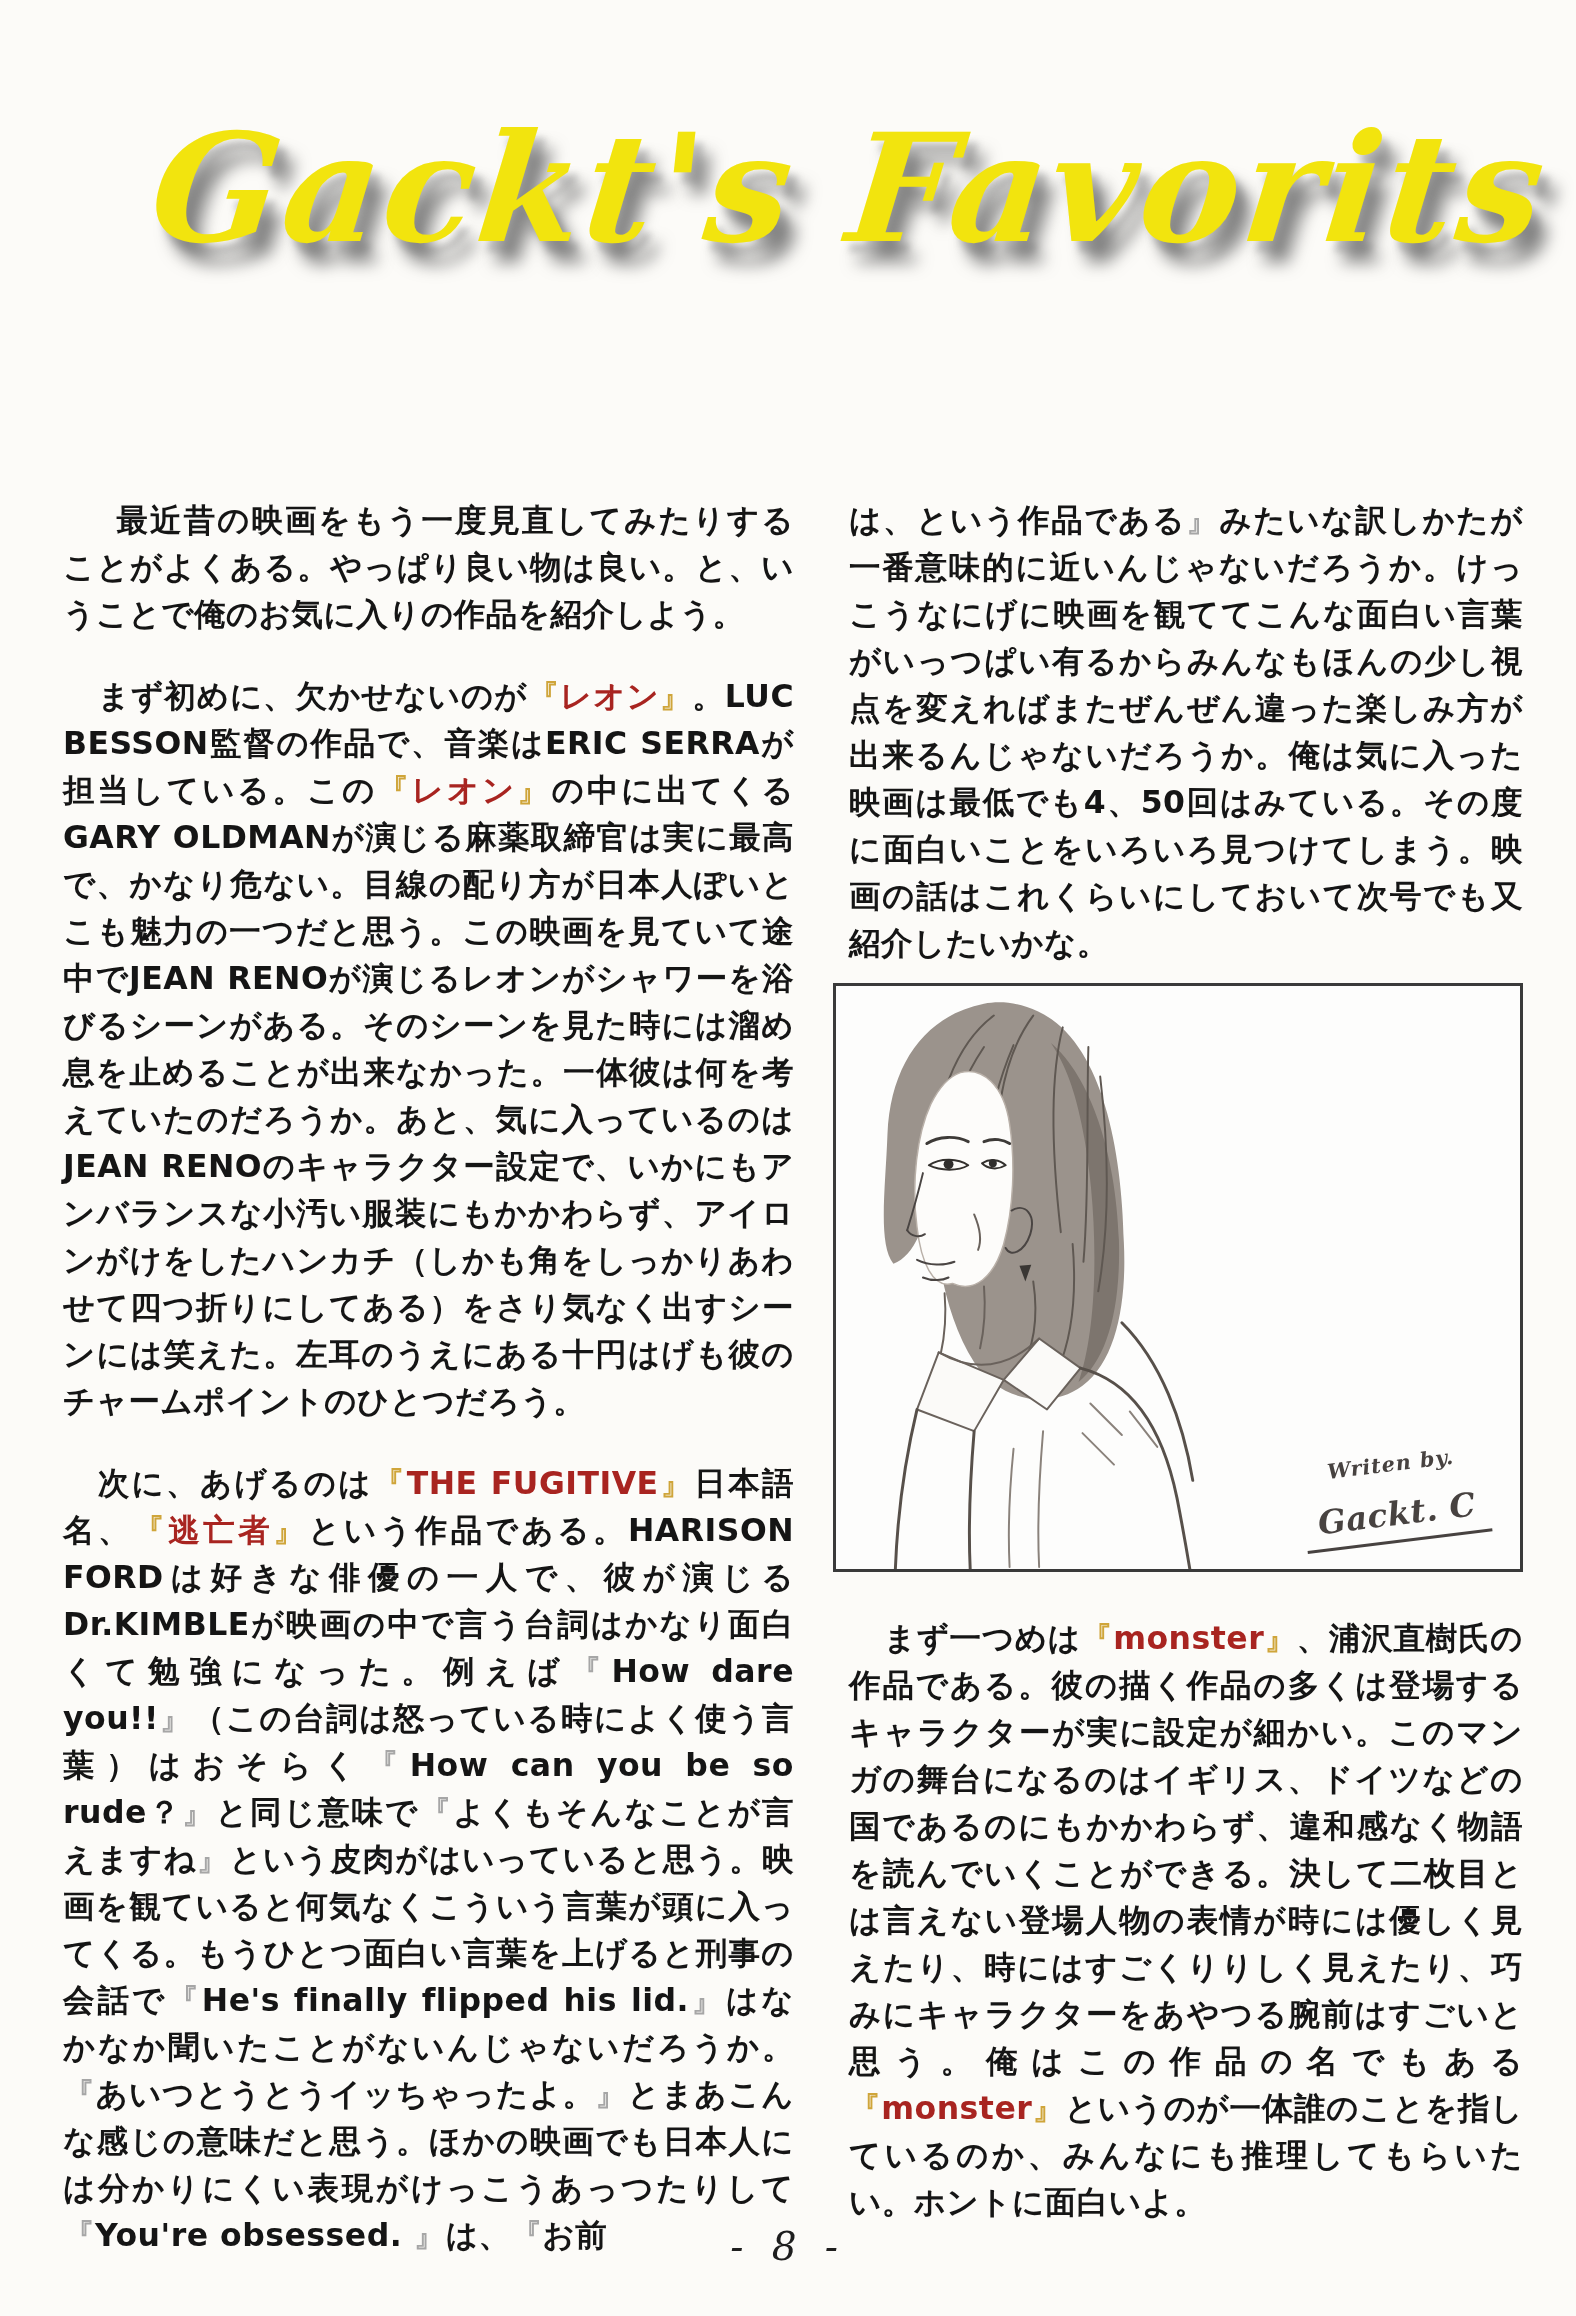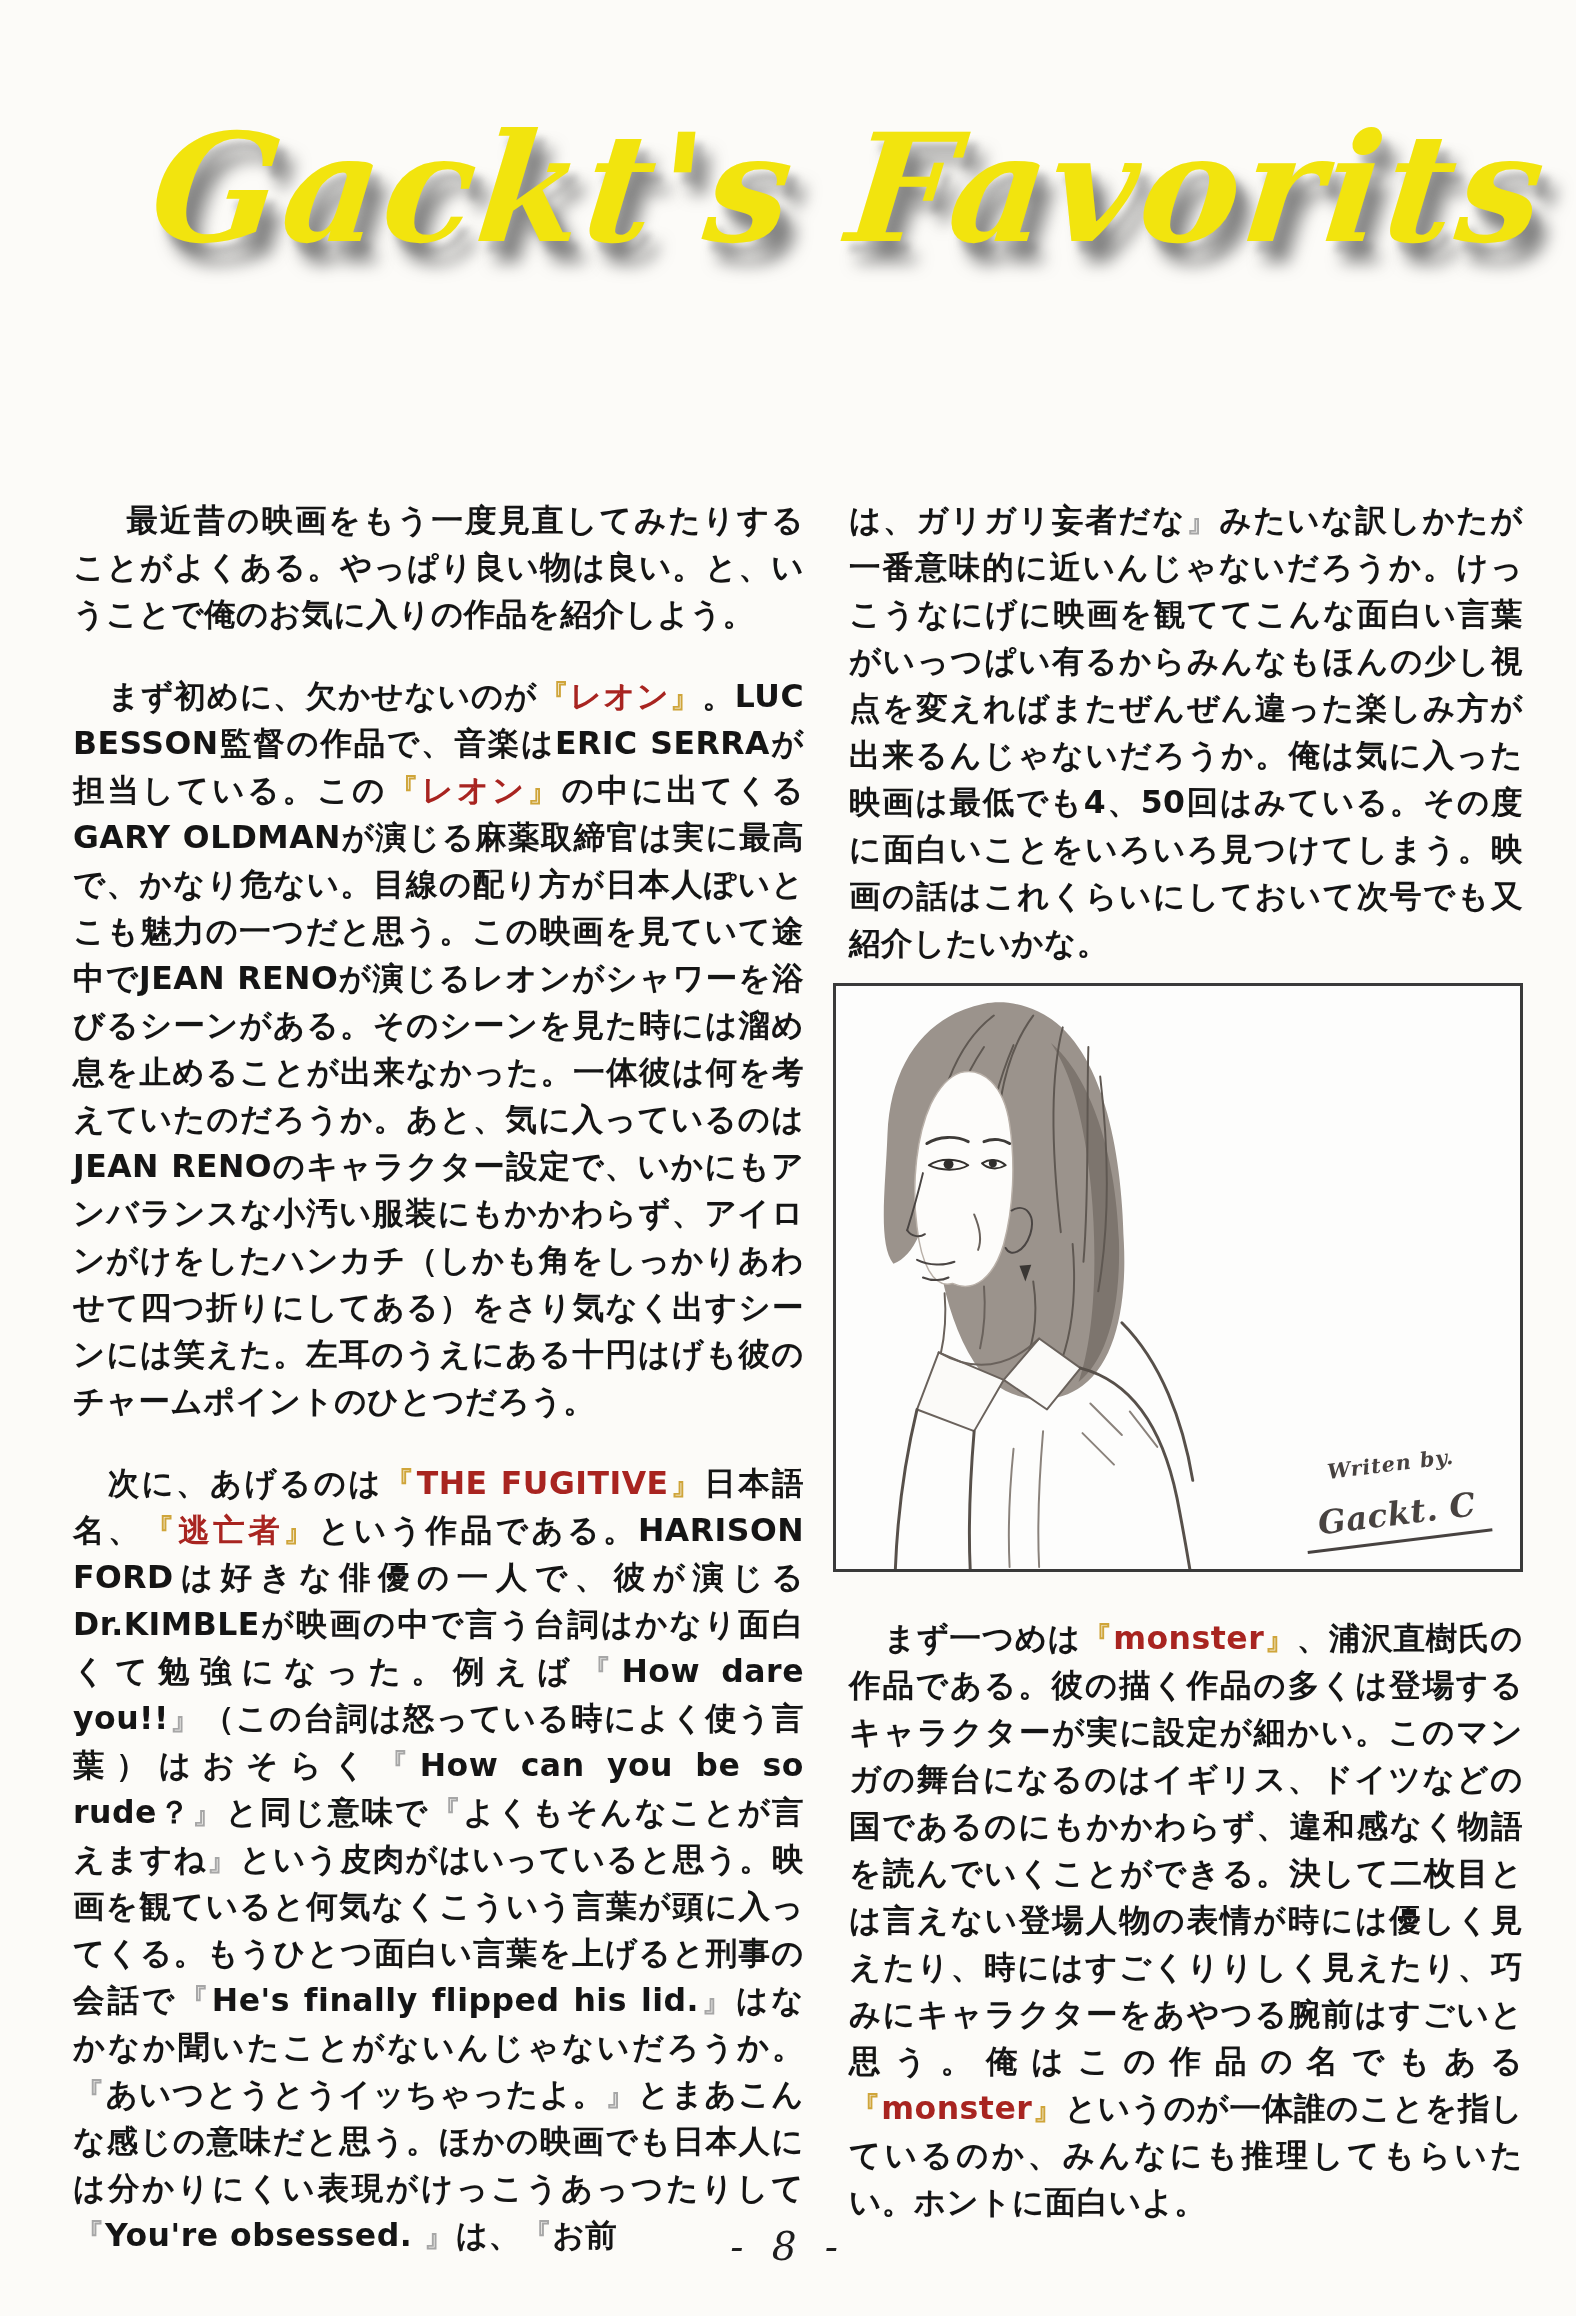--- a/index.html
+++ b/index.html
@@ -21,21 +21,21 @@
     font-size:150px;line-height:1.35;white-space:nowrap;letter-spacing:3px;
     color:var(--title-yellow);
     transform:skewX(-6deg);
     text-shadow:17.7px 21.7px 15.8px rgba(115,115,115,0.80), 8.9px 10.8px 6.9px rgba(135,135,135,0.45);
   }
   .col{
     position:absolute;top:497px;
     font-size:31.5px;line-height:47px;font-weight:bold;color:#151515;
     letter-spacing:0.5px;
   }
-  .col-left{left:73px;width:731px;}
+  .col-left{left:63px;width:731px;}
   .col-right{left:849px;width:674px;}
   .para{margin:0;text-align:justify;}
   .para + .para{margin-top:35px;}
   .indent-1{text-indent:1.1em;}
   .indent-2{text-indent:1.7em;}
   .seg-r{color:var(--red);}
   .seg-g{color:var(--gold);}
   .seg-q{color:var(--qgray);}
   .sketch-box{
     position:relative;
@@ -66,21 +66,21 @@
 
 <h1 class="title">Gackt's Favorits</h1>
 
 <div class="col col-left">
   <p class="para indent-2"><span class="seg-p">最近昔の映画をもう一度見直してみたりすることがよくある。やっぱり良い物は良い。と、いうことで俺のお気に入りの作品を紹介しよう。</span></p>
   <p class="para indent-1"><span class="seg-p">まず初めに、欠かせないのが</span><span class="seg-g">『</span><span class="seg-r">レオン</span><span class="seg-g">』</span><span class="seg-p">。LUC BESSON監督の作品で、音楽はERIC SERRAが担当している。この</span><span class="seg-g">『</span><span class="seg-r">レオン</span><span class="seg-g">』</span><span class="seg-p">の中に出てくるGARY OLDMANが演じる麻薬取締官は実に最高で、かなり危ない。目線の配り方が日本人ぽいとこも魅力の一つだと思う。この映画を見ていて途中でJEAN RENOが演じるレオンがシャワーを浴びるシーンがある。そのシーンを見た時には溜め息を止めることが出来なかった。一体彼は何を考えていたのだろうか。あと、気に入っているのはJEAN RENOのキャラクター設定で、いかにもアンバランスな小汚い服装にもかかわらず、アイロンがけをしたハンカチ（しかも角をしっかりあわせて四つ折りにしてある）をさり気なく出すシーンには笑えた。左耳のうえにある十円はげも彼のチャームポイントのひとつだろう。</span></p>
   <p class="para indent-1"><span class="seg-p">次に、あげるのは</span><span class="seg-g">『</span><span class="seg-r">THE FUGITIVE</span><span class="seg-g">』</span><span class="seg-p">日本語名、</span><span class="seg-g">『</span><span class="seg-r">逃亡者</span><span class="seg-g">』</span><span class="seg-p">という作品である。HARISON FORDは好きな俳優の一人で、彼が演じるDr.KIMBLEが映画の中で言う台詞はかなり面白くて勉強になった。例えば</span><span class="seg-q">『</span><span class="seg-p">How dare you!!</span><span class="seg-q">』</span><span class="seg-p">（この台詞は怒っている時によく使う言葉）はおそらく</span><span class="seg-q">『</span><span class="seg-p">How can you be so rude？</span><span class="seg-q">』</span><span class="seg-p">と同じ意味で</span><span class="seg-q">『</span><span class="seg-p">よくもそんなことが言えますね</span><span class="seg-q">』</span><span class="seg-p">という皮肉がはいっていると思う。映画を観ていると何気なくこういう言葉が頭に入ってくる。もうひとつ面白い言葉を上げると刑事の会話で</span><span class="seg-q">『</span><span class="seg-p">He's finally flipped his lid.</span><span class="seg-q">』</span><span class="seg-p">はなかなか聞いたことがないんじゃないだろうか。</span><span class="seg-q">『</span><span class="seg-p">あいつとうとうイッちゃったよ。</span><span class="seg-q">』</span><span class="seg-p">とまあこんな感じの意味だと思う。ほかの映画でも日本人には分かりにくい表現がけっこうあっつたりして</span><span class="seg-q">『</span><span class="seg-p">You're obsessed. </span><span class="seg-q">』</span><span class="seg-p">は、</span><span class="seg-q">『</span><span class="seg-p">お前</span></p>
 </div>
 
 <div class="col col-right">
-  <p class="para"><span class="seg-p">は、ガリガリ妄者だな</span><span class="seg-q">』</span><span class="seg-p">みたいな訳しかたが一番意味的に近いんじゃないだろうか。けっこうなにげに映画を観ててこんな面白い言葉がいっつぱい有るからみんなもほんの少し視点を変えればまたぜんぜん違った楽しみ方が出来るんじゃないだろうか。俺は気に入った映画は最低でも4、50回はみている。その度に面白いことをいろいろ見つけてしまう。映画の話はこれくらいにしておいて次号でも又紹介したいかな。</span></p>
+  <p class="para"><span class="seg-p">は、という作品である</span><span class="seg-q">』</span><span class="seg-p">みたいな訳しかたが一番意味的に近いんじゃないだろうか。けっこうなにげに映画を観ててこんな面白い言葉がいっつぱい有るからみんなもほんの少し視点を変えればまたぜんぜん違った楽しみ方が出来るんじゃないだろうか。俺は気に入った映画は最低でも4、50回はみている。その度に面白いことをいろいろ見つけてしまう。映画の話はこれくらいにしておいて次号でも又紹介したいかな。</span></p>
 
   <div class="sketch-box">
     <svg viewBox="0 0 694 592" fill="none" stroke-linecap="round" stroke-linejoin="round">
 
       <path d="M150,18 C90,30 55,80 52,150 C50,205 42,262 58,282 C80,274 92,240 96,205
                C100,262 108,332 140,382 C165,420 215,432 250,406 C285,380 295,320 292,260
                C290,160 268,55 205,26 C185,16 165,15 150,18 Z" fill="#9b938c"></path>
       <path d="M218,58 C258,92 284,170 287,258 C289,330 274,380 246,402 C268,340 266,220 249,140
                C241,100 230,76 218,58 Z" fill="#7d756e"></path>
 

